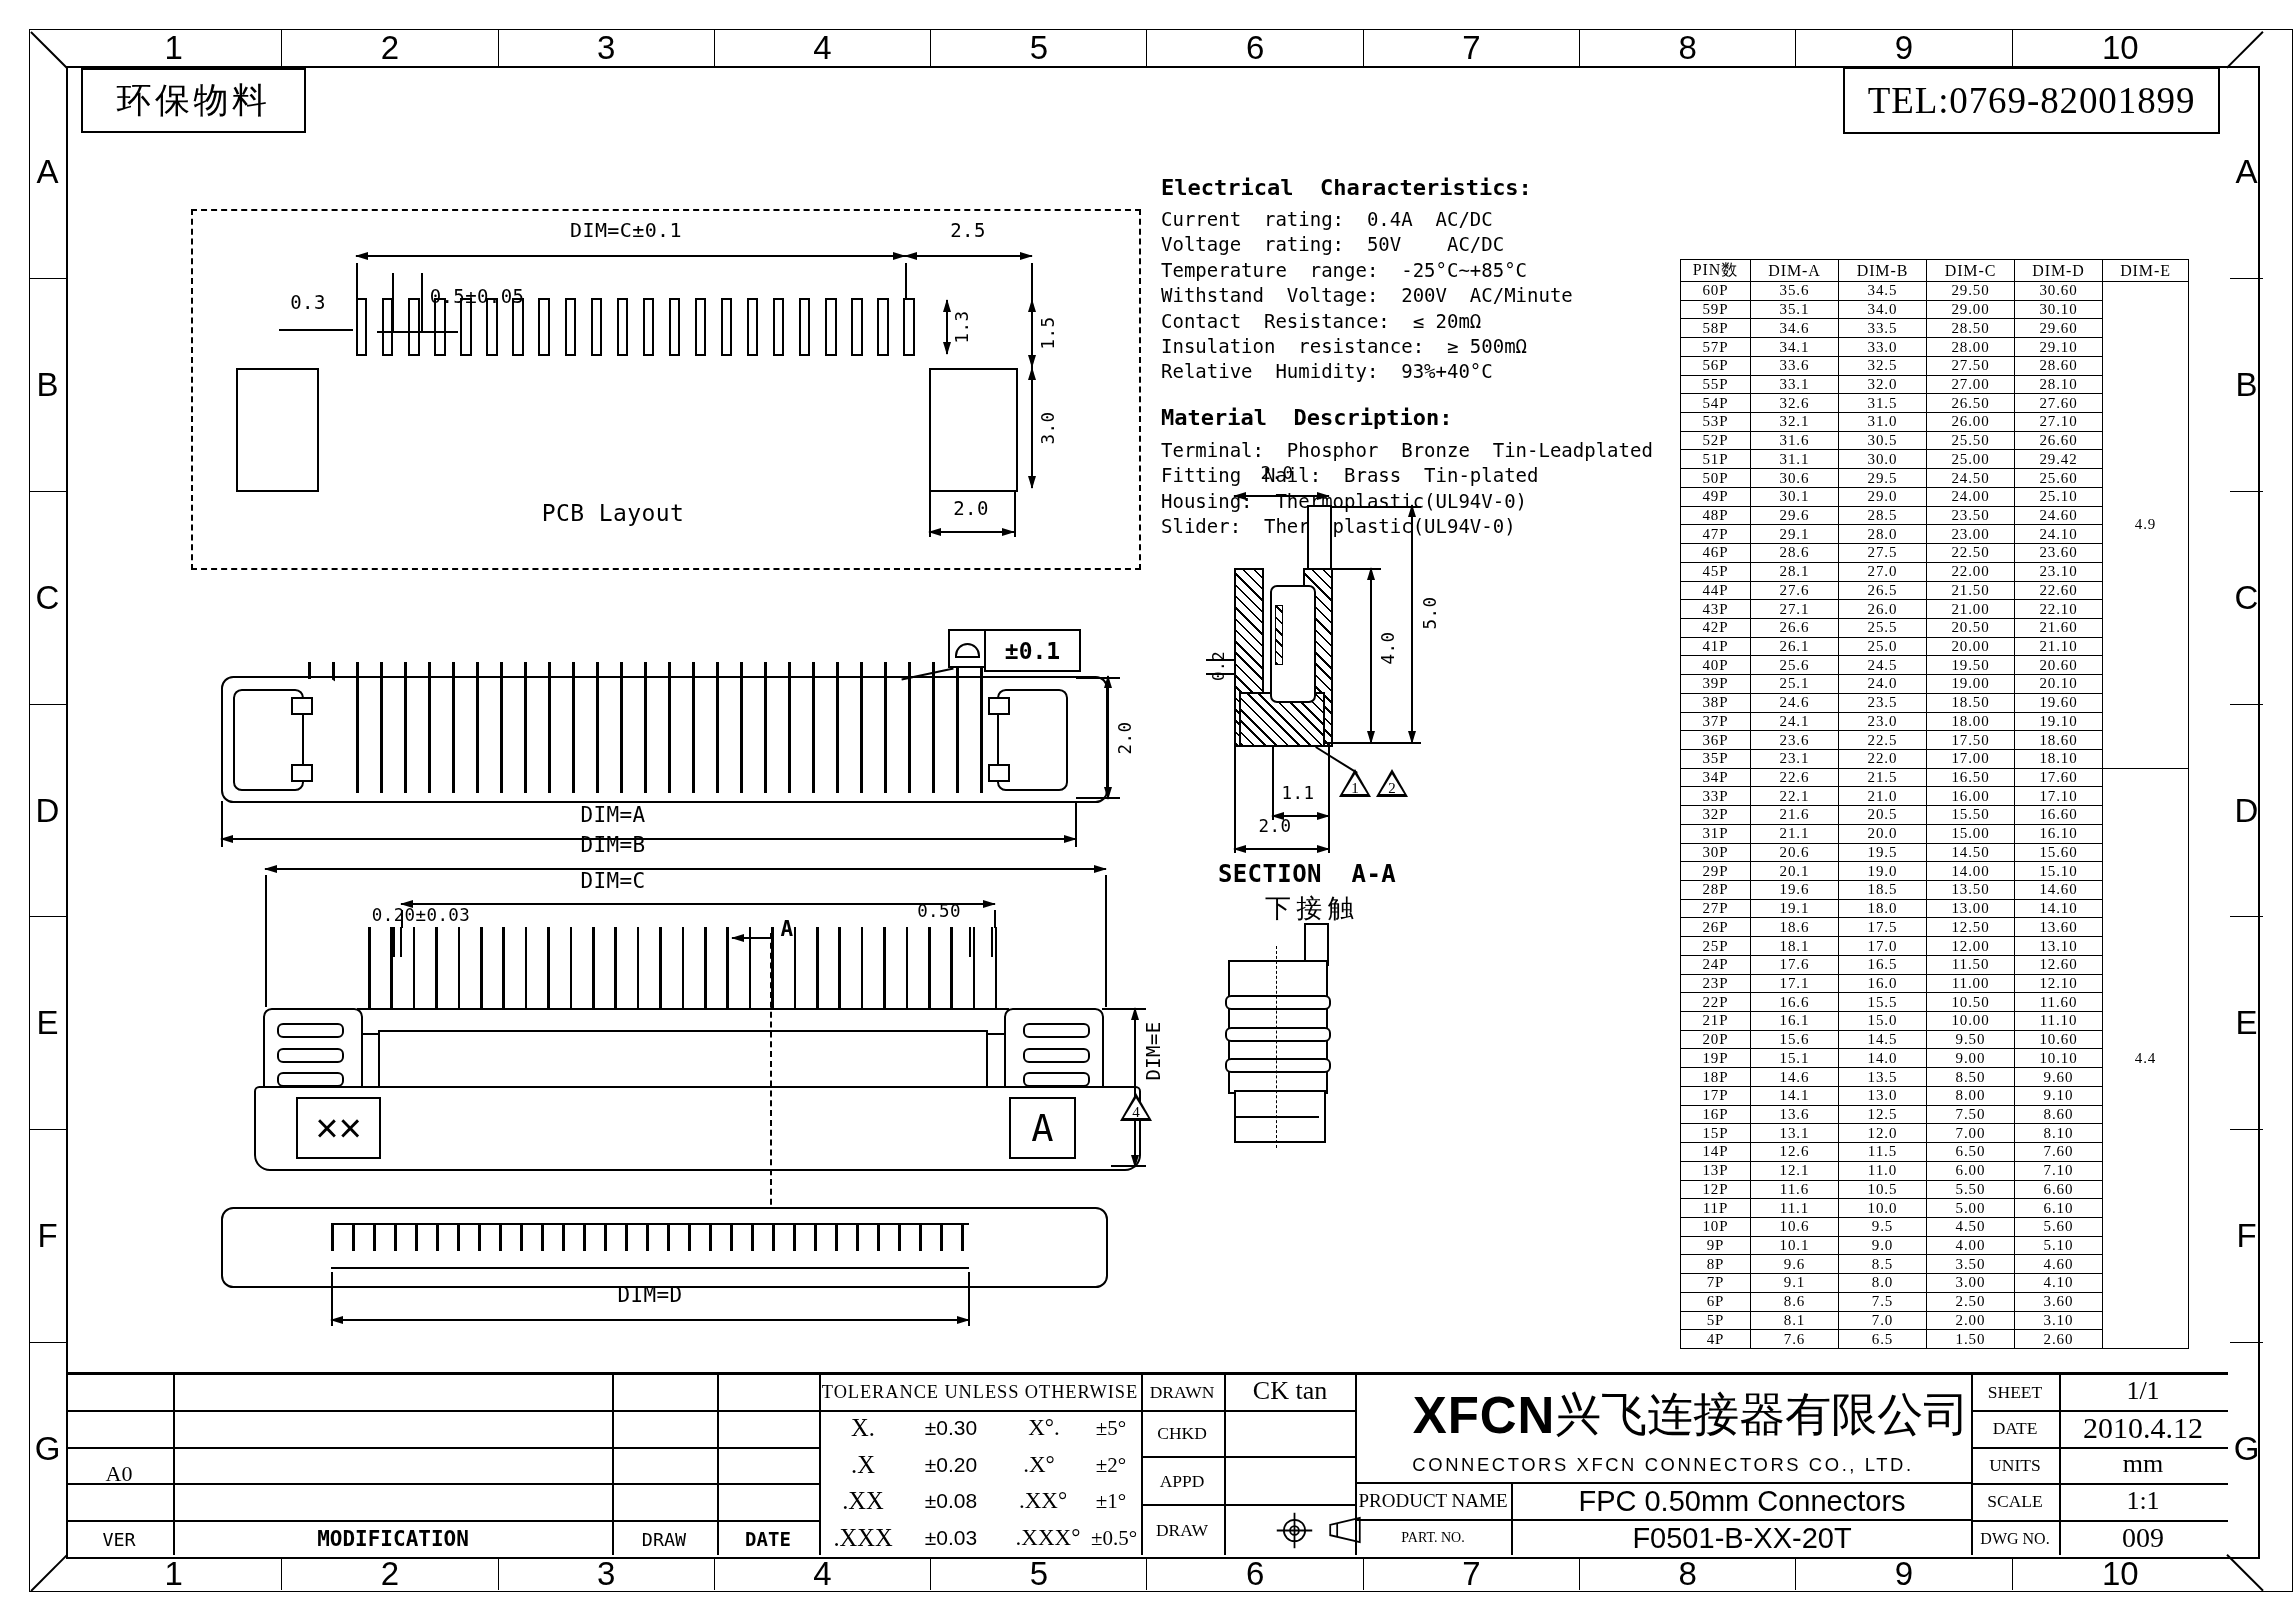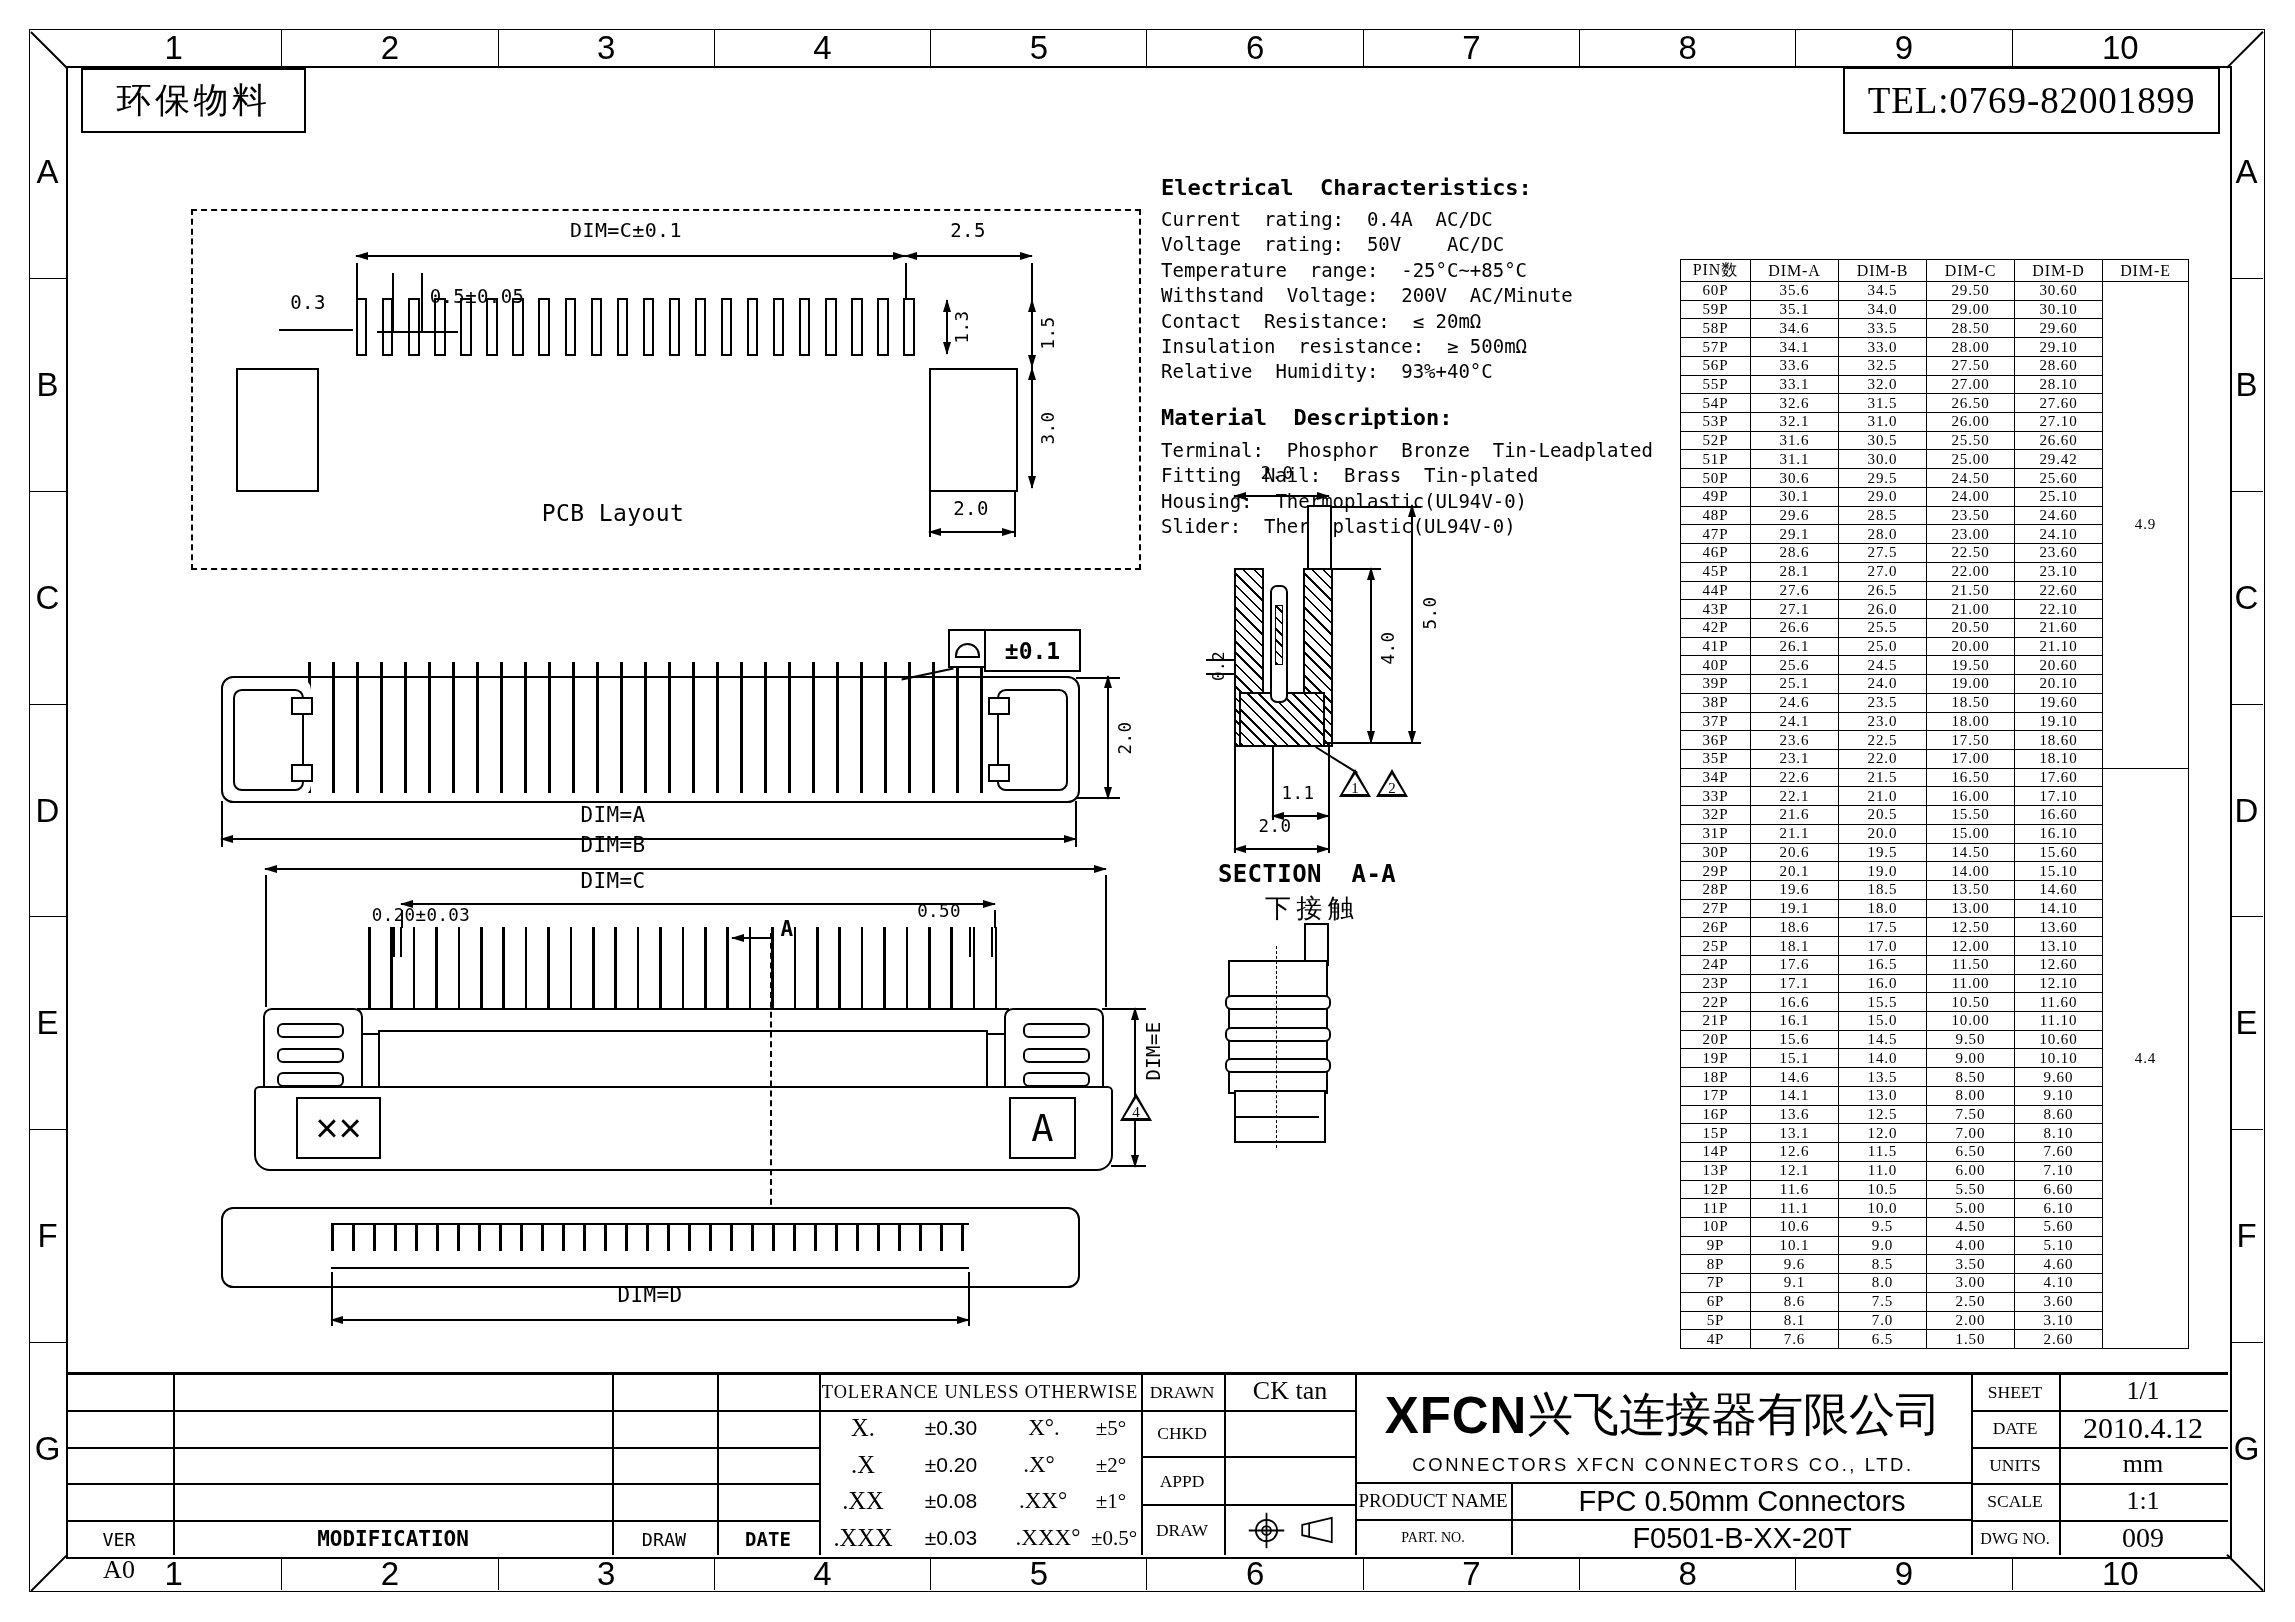--- a/index.html
+++ b/index.html
@@ -1,18 +1,18 @@
 <!DOCTYPE html>
 <html style="font-size:14px"><head>
 <meta charset="utf-8">
 <style>
   html,body{margin:0;padding:0;background:#e8e8e8;}
   .sheet{position:relative;width:2295px;height:1623px;background:#fff;color:#000;overflow:hidden;
          font-family:"Liberation Sans",sans-serif;}
-  .abs{position:absolute;}
+  .abs{position:absolute;padding-left:28px;}
   
   .lh{position:absolute;height:1.8px;background:#000;}
   .lv{position:absolute;width:1.8px;background:#000;}
   .thin{background:#000;}
   
   .dimh{position:absolute;height:1.8px;background:#000;}
   .dimh:before{content:"";position:absolute;left:-0.9px;top:-3.5px;border-top:4.4px solid transparent;border-bottom:4.4px solid transparent;border-right:13px solid #000;}
   .dimh:after{content:"";position:absolute;right:-0.9px;top:-3.5px;border-top:4.4px solid transparent;border-bottom:4.4px solid transparent;border-left:13px solid #000;}
   .dimv{position:absolute;width:1.8px;background:#000;}
   .dimv:before{content:"";position:absolute;top:-0.9px;left:-3.5px;border-left:4.4px solid transparent;border-right:4.4px solid transparent;border-bottom:13px solid #000;}
@@ -773,21 +773,21 @@
 
   <div class="lh" style="left:66px;top:1372px;width:2162px;height:2.6px;"></div>
 
   <div class="lv" style="left:173px;top:1375px;height:180px;"></div>
   <div class="lv" style="left:612px;top:1375px;height:180px;"></div>
   <div class="lv" style="left:717px;top:1375px;height:180px;"></div>
   <div class="lh" style="left:66px;top:1410px;width:753px;"></div>
   <div class="lh" style="left:66px;top:1447px;width:753px;"></div>
   <div class="lh" style="left:66px;top:1483px;width:753px;"></div>
   <div class="lh" style="left:66px;top:1520px;width:753px;"></div>
-  <div class="tb-lab" style="left:119px;top:1570px;font-size:26px;">A0</div>
+  <div class="tb-lab" style="left:119px;top:1474px;font-size:22px;">A0</div>
   <div class="tb-lab mono" style="left:119px;top:1539px;font-size:18.4px;">VER</div>
   <div class="tb-lab mono" style="left:393px;top:1539px;font-size:21px;font-weight:bold;">MODIFICATION</div>
   <div class="tb-lab mono" style="left:664px;top:1539px;font-size:18.4px;">DRAW</div>
   <div class="tb-lab mono" style="left:768px;top:1539px;font-size:19px;font-weight:bold;">DATE</div>
 
   <div class="lv" style="left:819px;top:1375px;height:180px;"></div>
   <div class="lh" style="left:819px;top:1410px;width:322px;"></div>
   <div class="tb-lab" style="left:980px;top:1392px;font-size:18.4px;letter-spacing:0.9px;">TOLERANCE UNLESS OTHERWISE</div>
   <div class="tb-lab" style="left:863px;top:1428px;font-size:24.5px;">X.</div>
   <div class="tb-lab sans" style="left:951px;top:1428px;font-size:21px;">±0.30</div>

